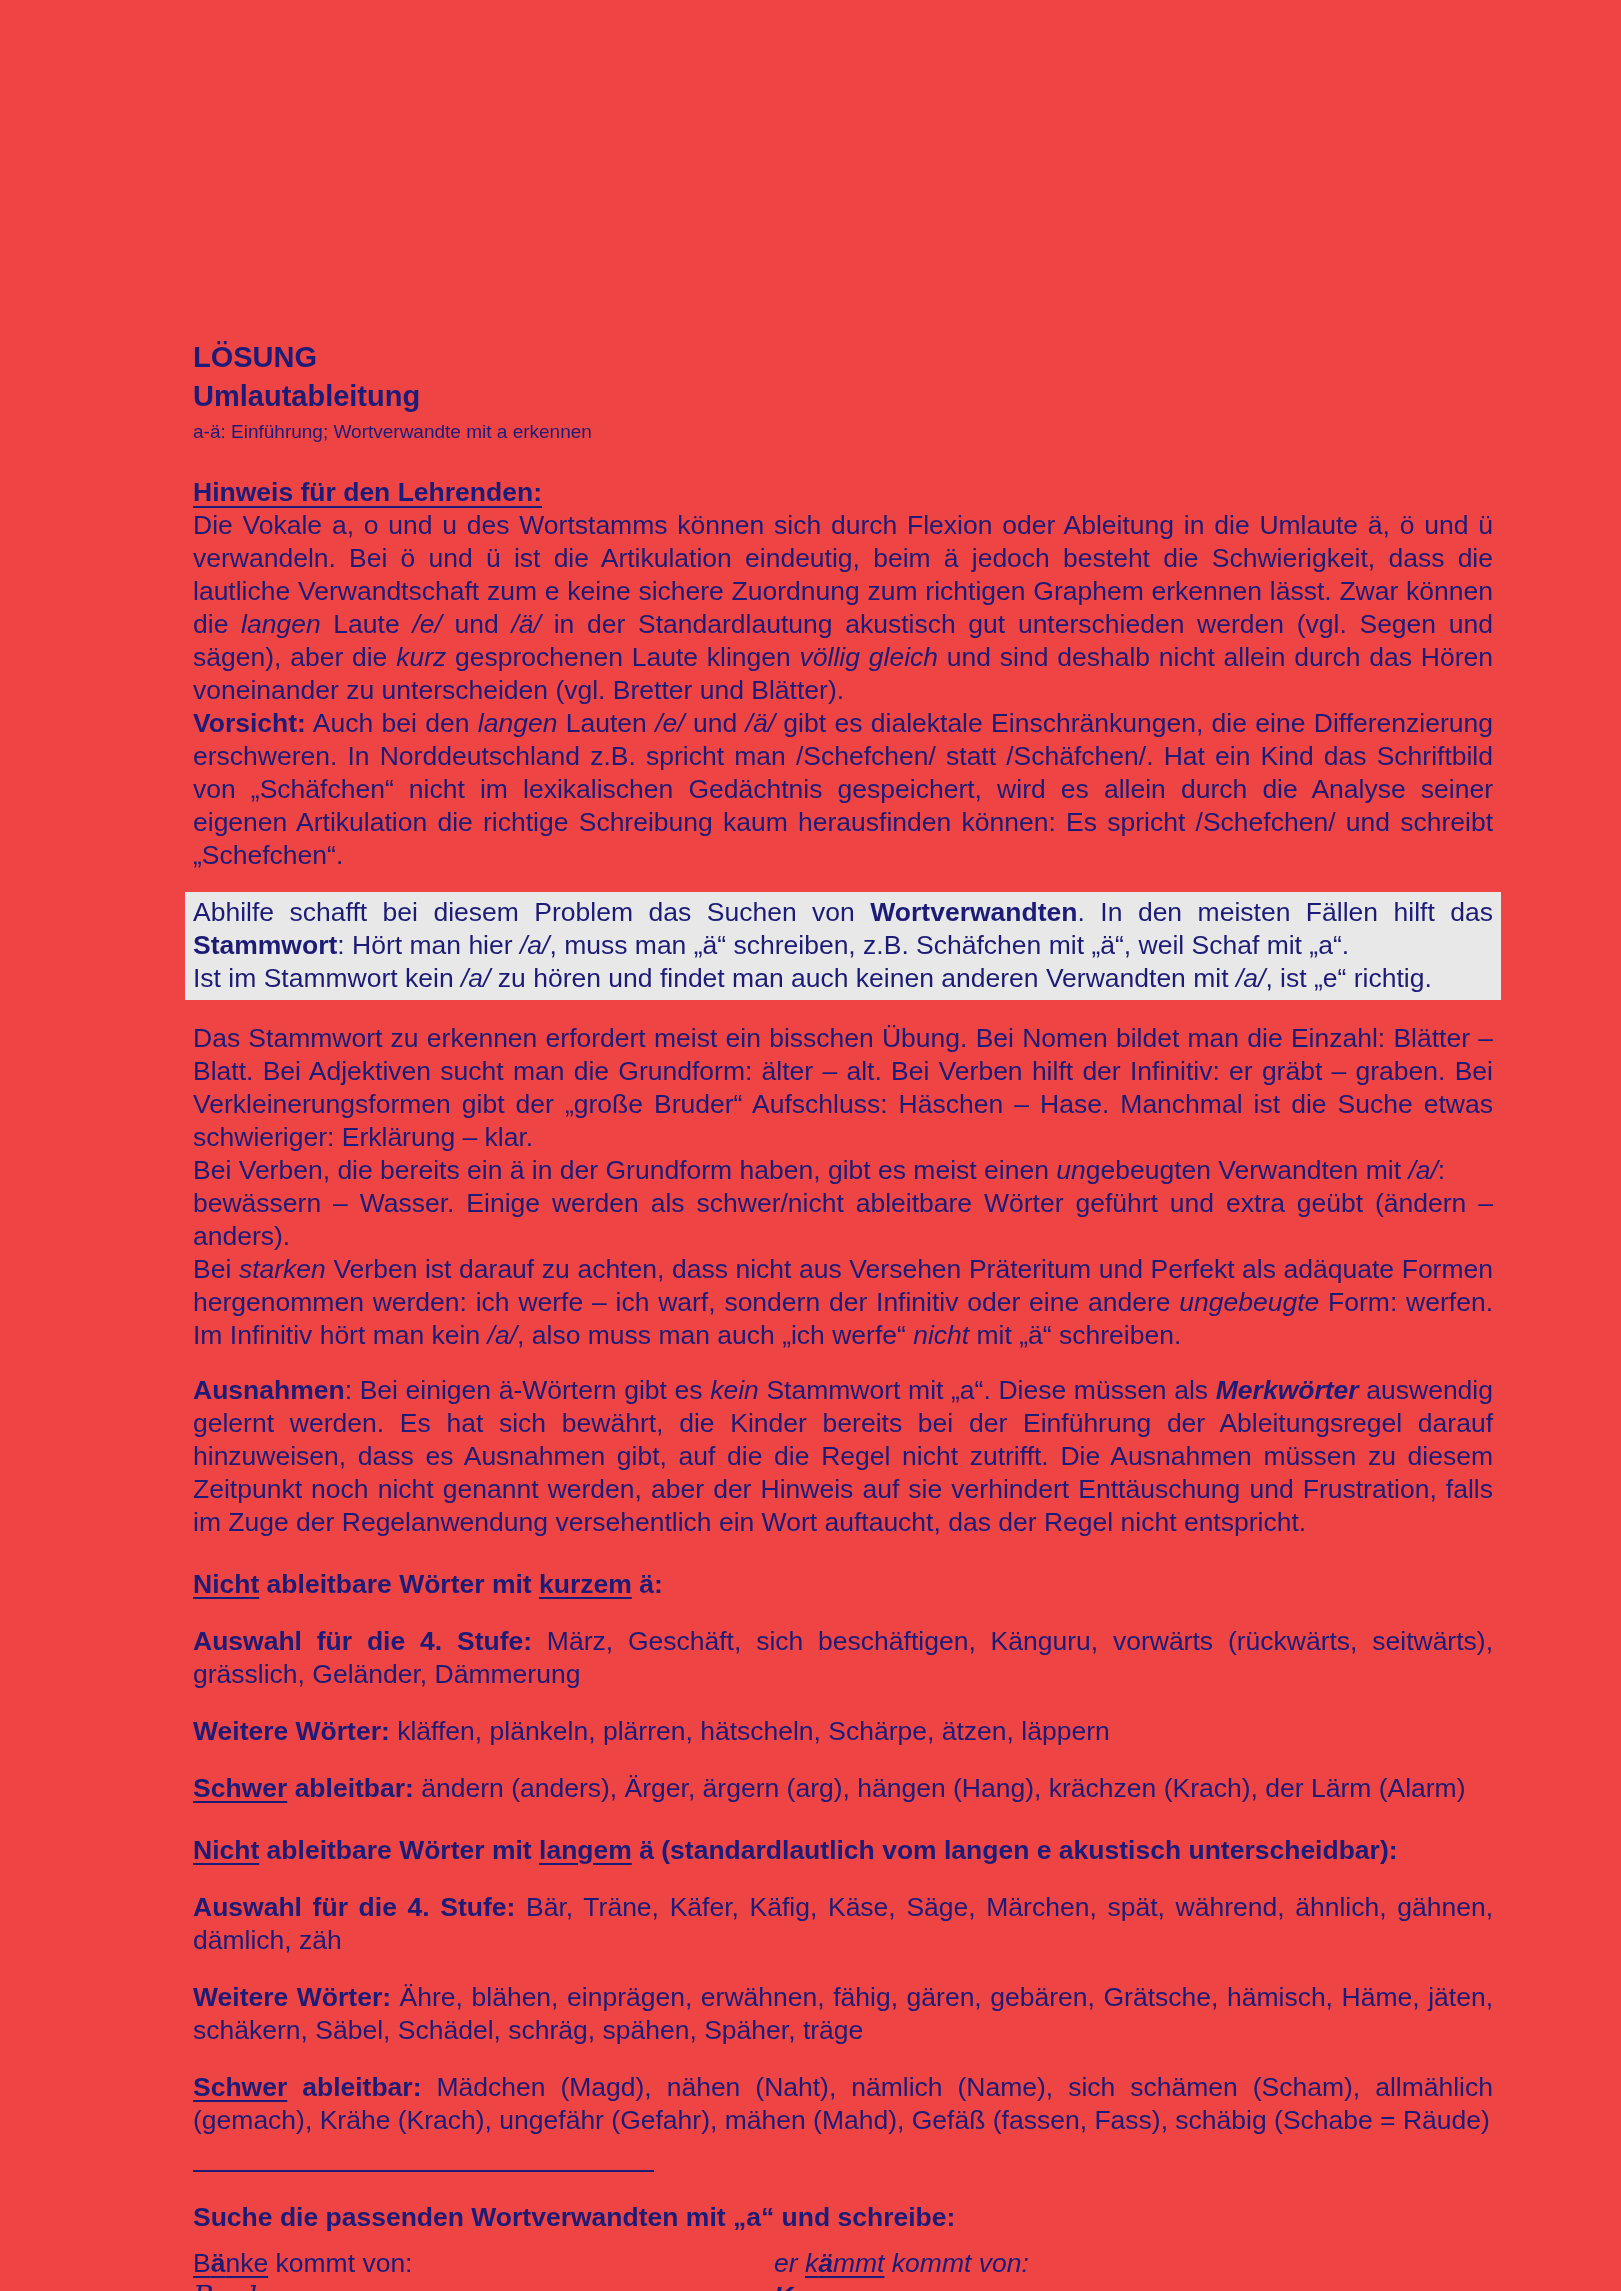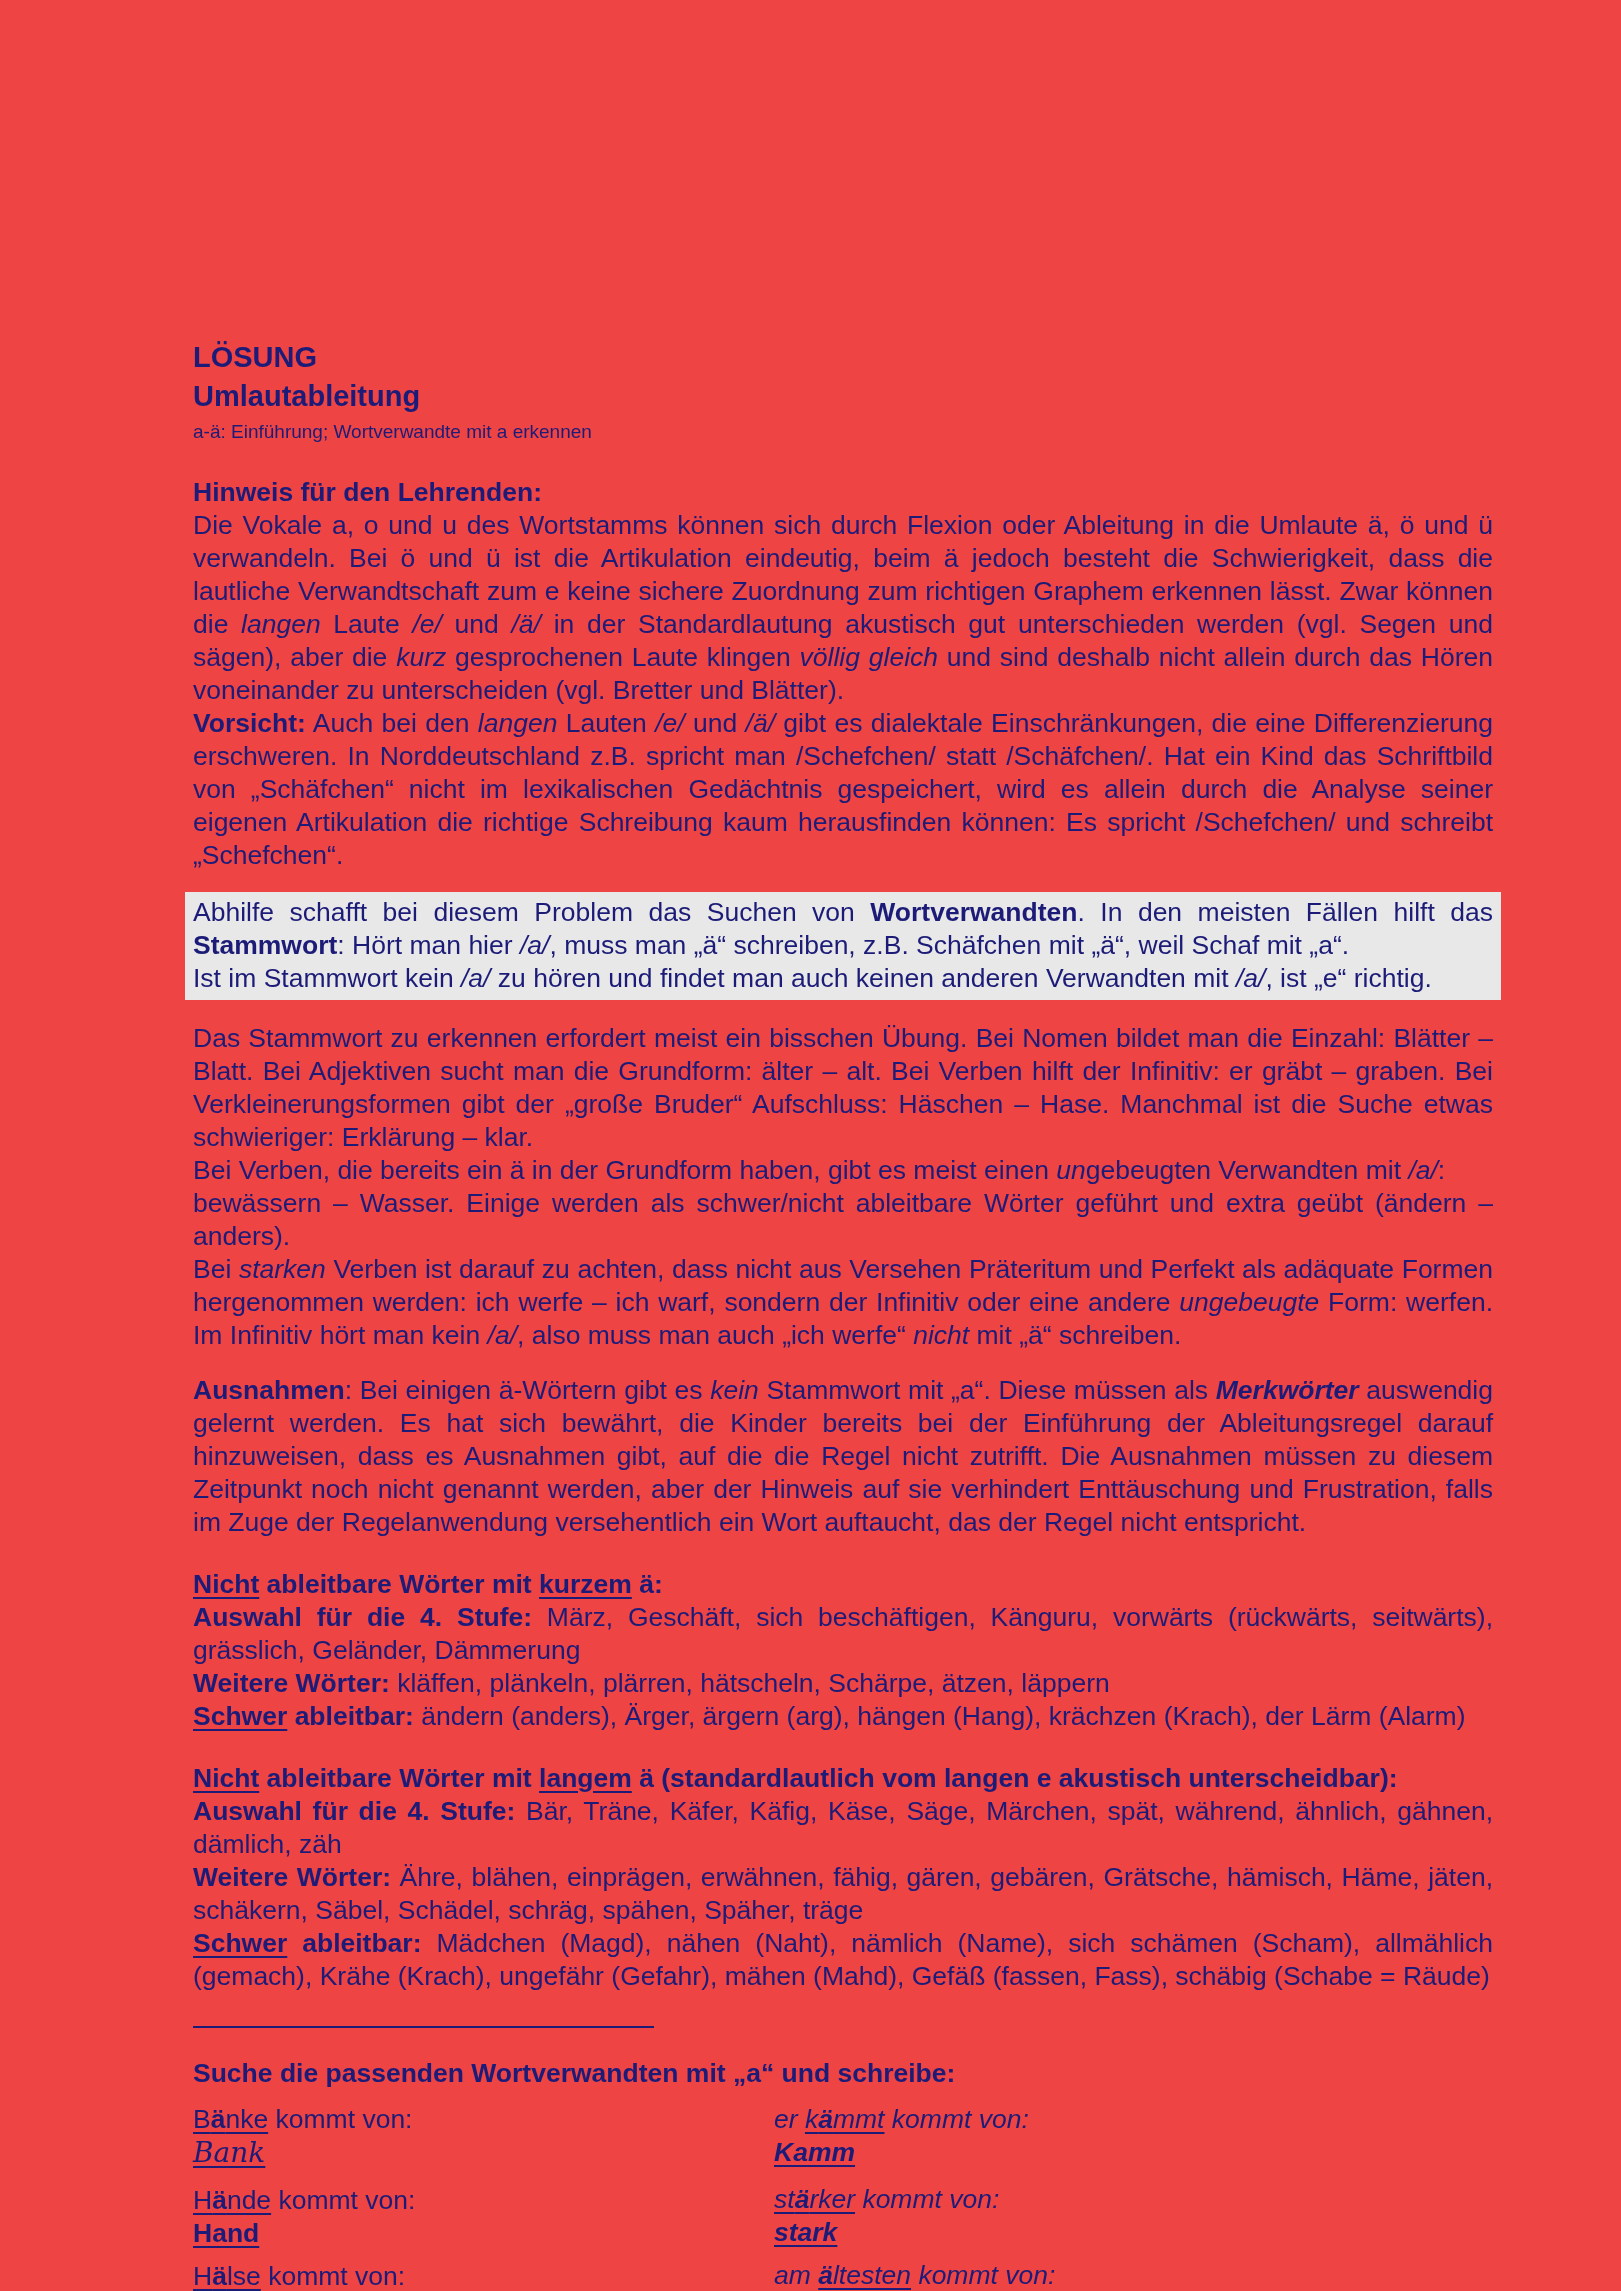--- a/index.html
+++ b/index.html
@@ -14,31 +14,31 @@
   }
   .content{position:absolute;left:193px;top:338px;width:1300px;}
   p{margin:0;text-align:justify;hyphens:auto;}
   .seg-b{font-weight:bold;}
   .seg-i{font-style:italic;}
   .seg-u{text-decoration:underline;text-underline-offset:3.9px;}
   .seg-script{font-family:"DejaVu Serif",serif;font-style:italic;font-size:28px;}
   .title{font-size:29px;line-height:39px;font-weight:bold;}
   .tagline{font-size:19px;line-height:31px;}
   .hint-heading{
-    margin-top:29px;font-weight:bold;
+    margin-top:29px;font-weight:bold;text-decoration:underline;
     text-underline-offset:4.9px;
   }
   .graybox{
     background:var(--box,#e8e8e8);
     margin:19.6px -7.8px 21.6px -7.8px;
     padding:4.9px 7.8px;
   }
   .mt{margin-top:21.6px;}
   .wordlist{margin-top:29px;}
-  .wordlist p{text-align:justify;}
+  .wordlist p{text-align:justify;margin-top:24px;}
   .rule-line{
     margin-top:33px;
     width:461px;height:0;
     border-top:2.9px solid var(--ink,#1c1c78);
   }
   .ex-heading{margin-top:29px;font-weight:bold;}
   .ex-grid{display:flex;margin-top:13.7px;}
   .ex-col-left{width:581px;flex:none;}
   .ex-col-right{flex:1;font-style:italic;}
   .ex-row{display:flex;align-items:baseline;margin-bottom:9.8px;white-space:nowrap;flex-direction:column;}

